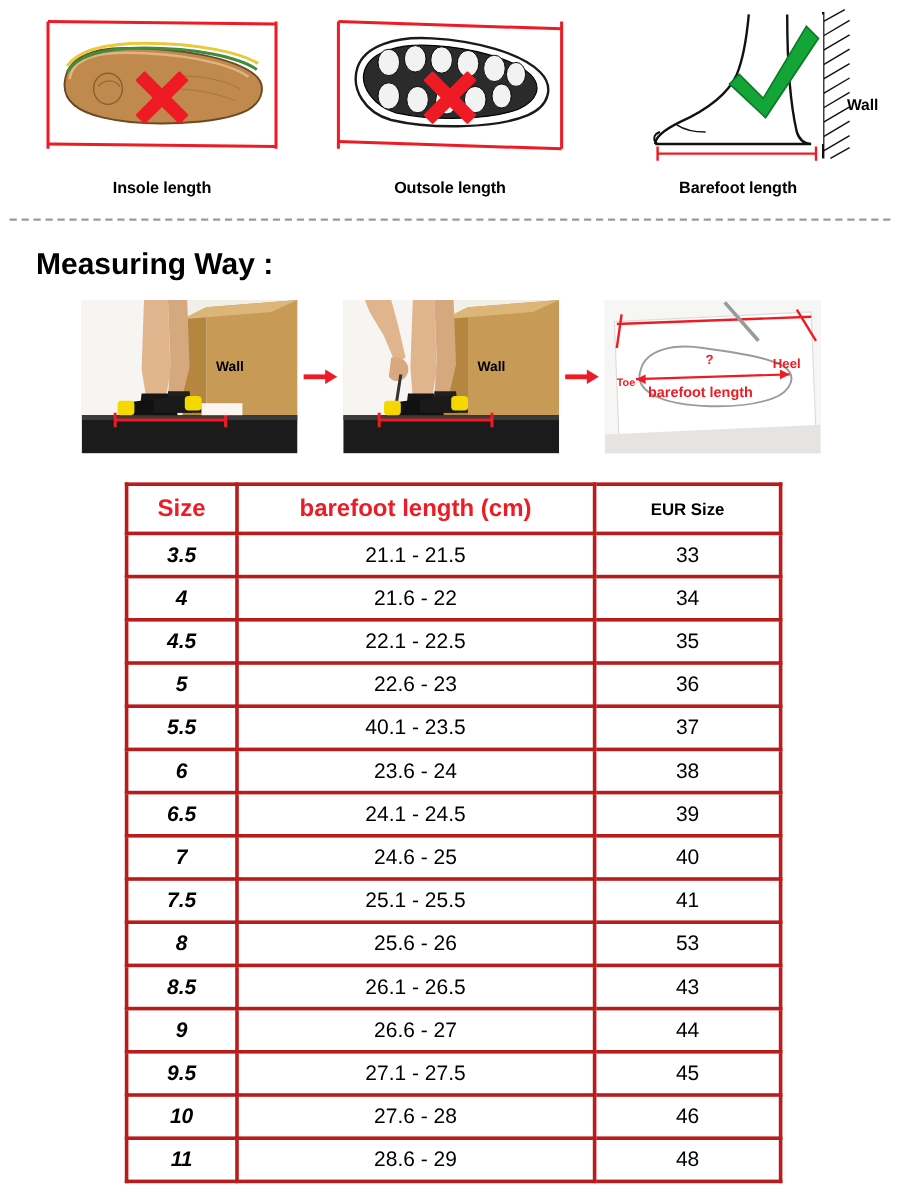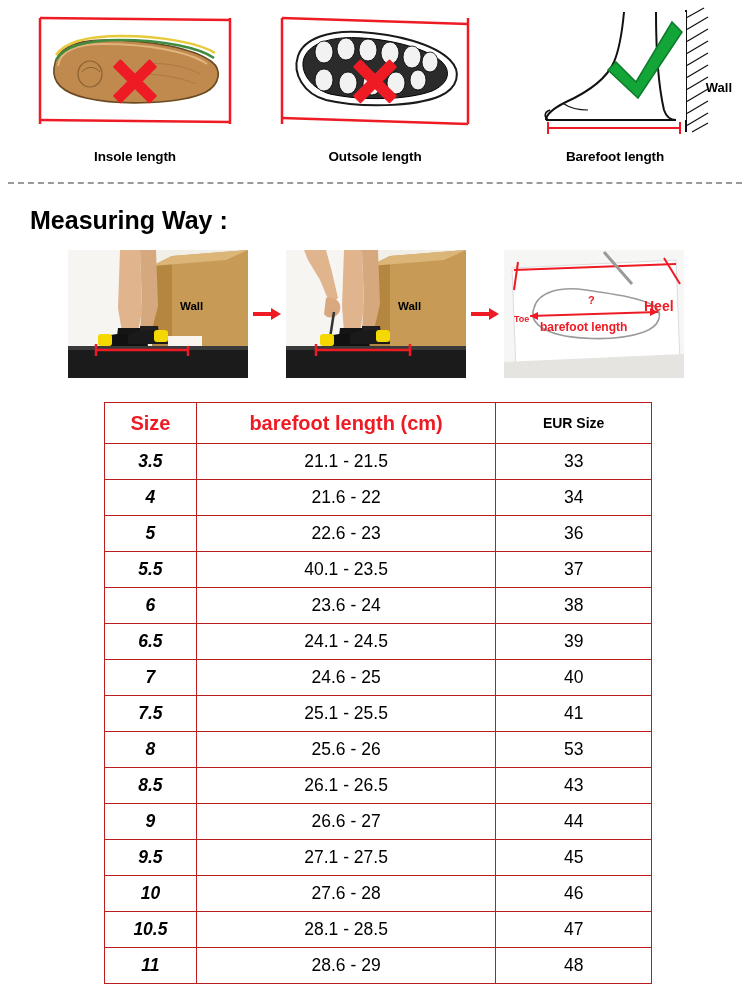--- a/index.html
+++ b/index.html
@@ -136,21 +136,21 @@
 
   
   .size-table {
     position: absolute;
     top: 402px; left: 104px;
     width: 548px;
     border-collapse: collapse;
     background: #fff;
   }
   .size-table th, .size-table td {
-    border: 1px solid #b91c1c;
+    border: 3px solid #b91c1c;
     text-align: center;
     height: 36px;
     font-size: 17.5px;
     color: #000;
     padding: 0;
   }
   .size-table thead th {
     font-size: 20px;
     font-weight: bold;
     height: 41px;
@@ -360,21 +360,21 @@
                  C112 92, 62 90, 42 80 C30 74, 27 66, 30 58 Z" fill="none" stroke="#9b9b9b" stroke-width="1.6"></path>
 
         <line x1="26" y1="66" x2="154" y2="62" stroke="#ee1b24" stroke-width="1.8"></line>
         <path d="M26 66 L34 62 L34 70 Z" fill="#ee1b24"></path>
         <path d="M154 62 L146 58 L146 66 Z" fill="#ee1b24"></path>
 
         <path d="M0 112 L180 104 L180 128 L0 128 Z" fill="#e6e4e0"></path>
       </svg>
       <div class="photo-caption" style="left:10px; top:64px; color:#ee1b24; font-size:9px;">Toe</div>
       <div class="photo-caption" style="left:84px; top:44px; color:#ee1b24; font-size:11px;">?</div>
-      <div class="photo-caption" style="left:140px; top:48px; color:#ee1b24; font-size:14px;">Heel</div>
+      <div class="photo-caption" style="left:140px; top:48px; color:#ee1b24; font-size:11px;">Heel</div>
       <div class="photo-caption" style="left:36px; top:70px; color:#ee1b24; font-size:12px;">barefoot length</div>
     </div>
   </div>
 
   <table class="size-table">
     <thead>
       <tr>
         <th class="red">Size</th>
         <th class="red">barefoot length (cm)</th>
         <th class="black">EUR Size</th>
@@ -385,20 +385,25 @@
           <td class="c0">3.5</td>
           <td class="c1">21.1 - 21.5</td>
           <td class="c2">33</td>
         </tr>
         <tr>
           <td class="c0">4</td>
           <td class="c1">21.6 - 22</td>
           <td class="c2">34</td>
         </tr>
         <tr>
+          <td class="c0">4.5</td>
+          <td class="c1">22.1 - 22.5</td>
+          <td class="c2">35</td>
+        </tr>
+        <tr>
           <td class="c0">5</td>
           <td class="c1">22.6 - 23</td>
           <td class="c2">36</td>
         </tr>
         <tr>
           <td class="c0">5.5</td>
           <td class="c1">40.1 - 23.5</td>
           <td class="c2">37</td>
         </tr>
         <tr>
@@ -440,25 +445,20 @@
           <td class="c0">9.5</td>
           <td class="c1">27.1 - 27.5</td>
           <td class="c2">45</td>
         </tr>
         <tr>
           <td class="c0">10</td>
           <td class="c1">27.6 - 28</td>
           <td class="c2">46</td>
         </tr>
         <tr>
-          <td class="c0">10.5</td>
-          <td class="c1">28.1 - 28.5</td>
-          <td class="c2">47</td>
-        </tr>
-        <tr>
           <td class="c0">11</td>
           <td class="c1">28.6 - 29</td>
           <td class="c2">48</td>
         </tr>
       </tbody>
   </table>
 
 </div>
 
 </body></html>

